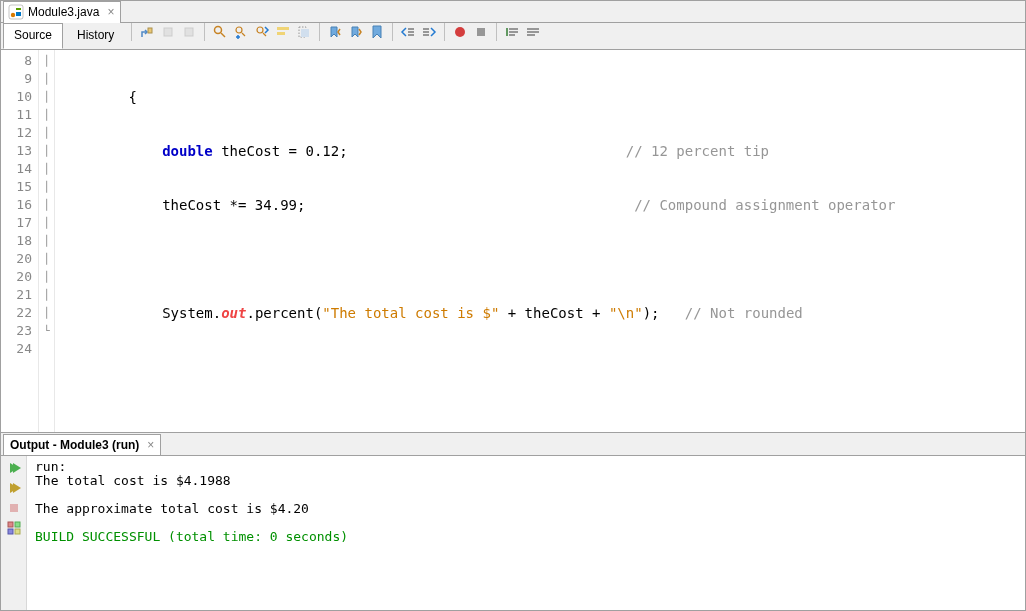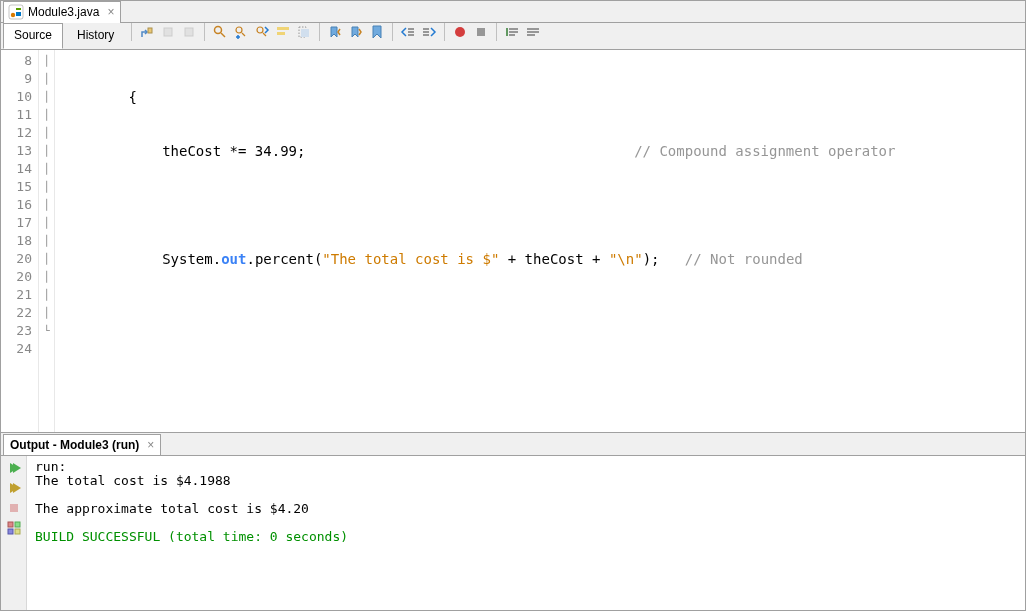--- a/index.html
+++ b/index.html
@@ -15,21 +15,21 @@
 .tb-btn { width:18px; height:18px; display:flex; align-items:center; justify-content:center; cursor:pointer; opacity:0.85; }
 .tb-btn svg { width:16px; height:16px; }
 .editor { flex:1; display:flex; overflow:auto; background:#fff; position:relative; min-height:0; }
 .gutter { width:38px; background:#fff; border-right:1px solid #e8e8e8; text-align:right; padding-right:6px; color:#888; font-family:Consolas,monospace; font-size:13px; line-height:18px; padding-top:2px; user-select:none; }
 .foldcol { width:16px; border-right:1px solid #e8e8e8; background:#fff; font-family:Consolas,monospace; font-size:10px; color:#808080; line-height:18px; padding-top:2px; text-align:center; user-select:none; }
 .code { flex:1; font-family:Consolas,monospace; font-size:14px; line-height:18px; padding-top:2px; white-space:pre; position:relative; }
 .codeline { height:18px; padding-left:6px; position:relative; }
 .kw { color:#0000c8; font-weight:bold; }
 .com { color:#969696; }
 .str { color:#ce7b00; }
-.fld { color:#3b82f6; font-weight:bold; }
+.fld { color:#ef4444; font-style:italic; font-weight:bold; }
 .output-wrap { border-top:1px solid #a0a0a0; display:flex; flex-direction:column; height:178px; }
 .out-tabbar { background:#f0f0f0; border-bottom:1px solid #a0a0a0; display:flex; height:23px; align-items:flex-end; }
 .out-tab { background:#fff; border:1px solid #a0a0a0; border-bottom:none; padding:3px 6px; display:flex; align-items:flex-start; gap:4px; margin-left:2px; font-weight:bold; }
 .out-tab .close { font-weight:normal; color:#888; margin-left:4px; }
 .out-body { flex:1; display:flex; background:#fff; }
 .out-gutter { width:26px; background:#f0f0f0; border-right:1px solid #d8d8d8; display:flex; flex-direction:column; align-items:center; padding-top:4px; gap:4px; }
 .out-icon { width:16px; height:16px; display:flex; align-items:center; justify-content:center; }
 .out-text { flex:1; font-family:Consolas,monospace; font-size:13px; line-height:14px; padding:4px 8px; white-space:pre; color:#000; }
 .out-success { color:#009000; }
 </style>
@@ -203,20 +203,21 @@
       <div>│</div>
       <div>│</div>
       <div>│</div>
       <div>│</div>
       <div>│</div>
       <div>└</div>
       <div> </div>
   </div>
   <div class="code">
     <div class="codeline"><span>        {</span></div>
+    <div class="codeline"><span>            </span><span class="kw">double</span><span> theCost = 0.12;                                 </span><span class="com">// 12 percent tip</span></div>
     <div class="codeline"><span>            theCost *= 34.99;                                       </span><span class="com">// Compound assignment operator</span></div>
     <div class="codeline"></div>
     <div class="codeline"><span>            System.</span><span class="fld">out</span><span>.percent(</span><span class="str">"The total cost is $"</span><span> + theCost + </span><span class="str">"\n"</span><span>);   </span><span class="com">// Not rounded</span></div>
     <div class="codeline"></div>
     
     
     
     
     
     

